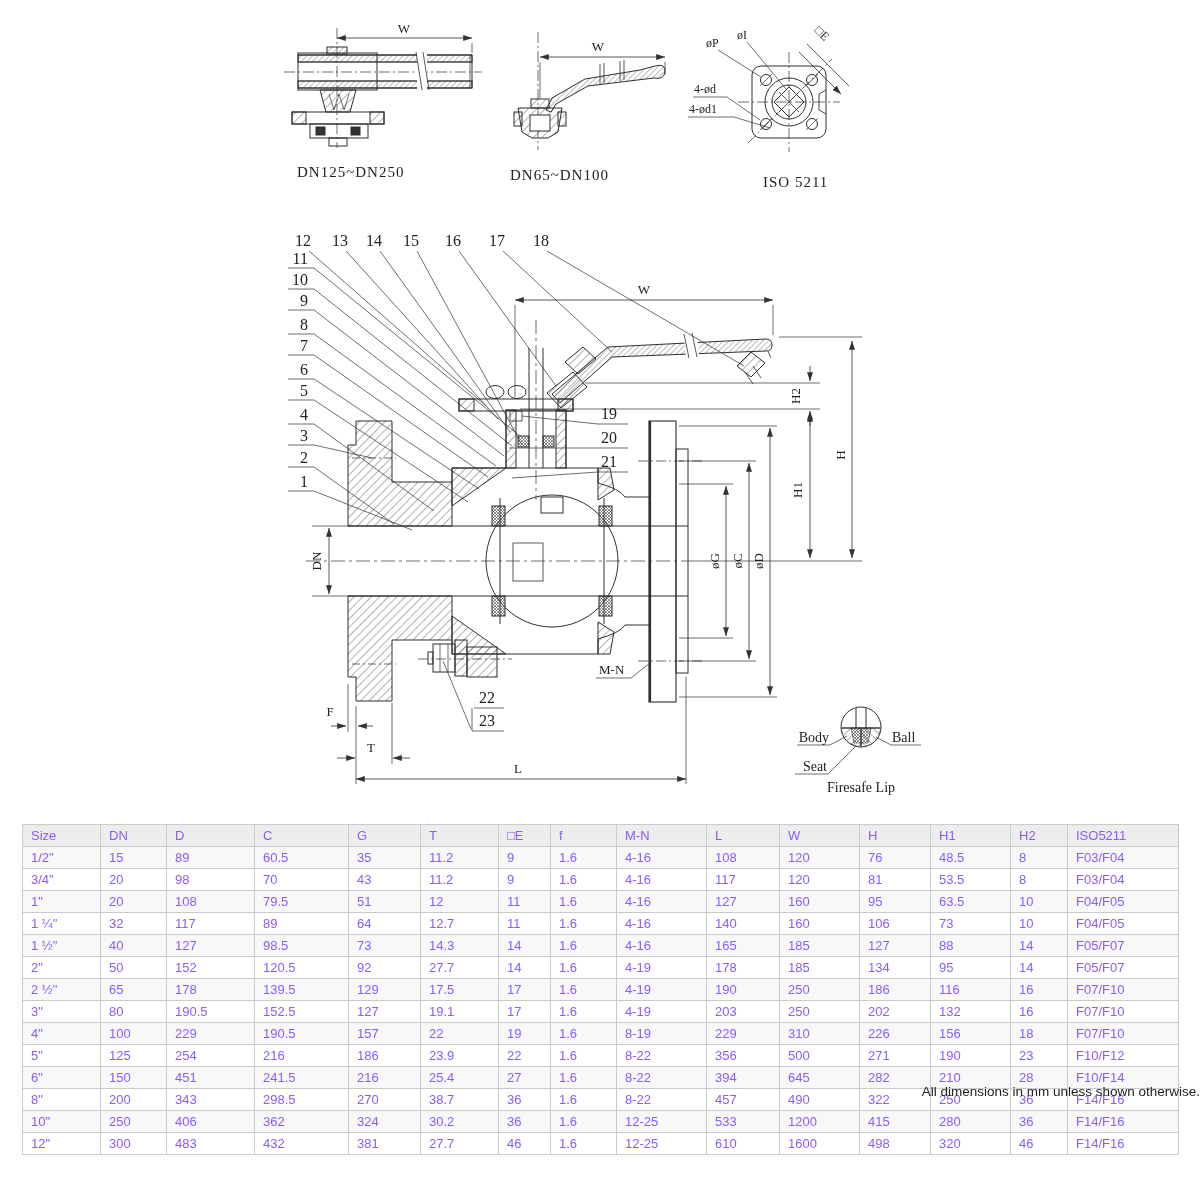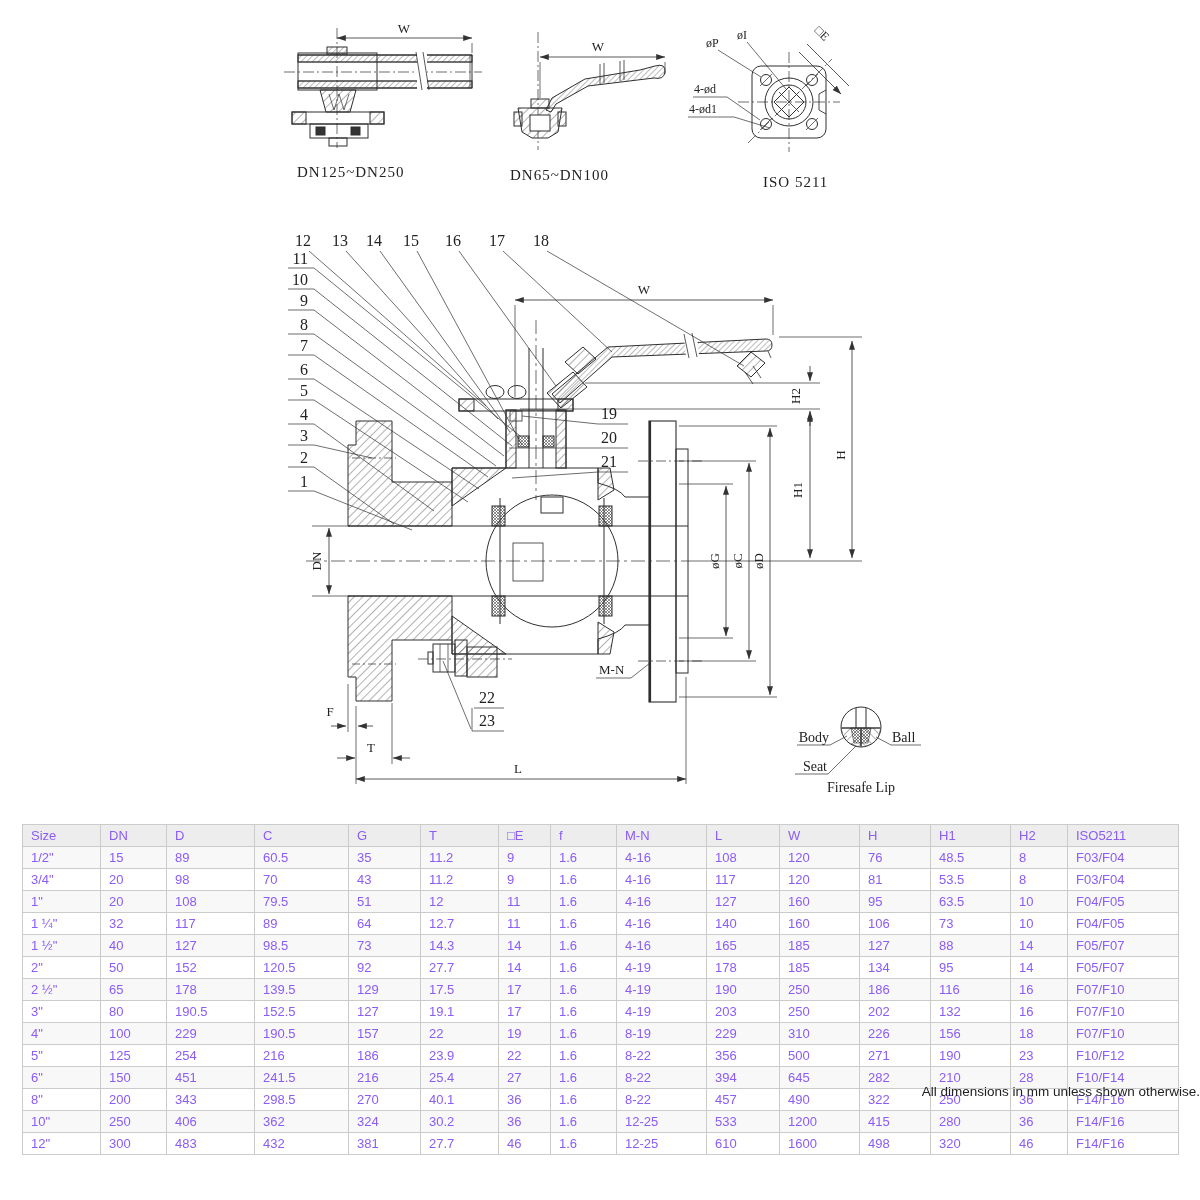--- a/index.html
+++ b/index.html
@@ -592,21 +592,21 @@
             <td>210</td>
             <td>28</td>
             <td>F10/F14</td>
           </tr>
           <tr>
             <td>8"</td>
             <td>200</td>
             <td>343</td>
             <td>298.5</td>
             <td>270</td>
-            <td>40.1</td>
+            <td>38.7</td>
             <td>36</td>
             <td>1.6</td>
             <td>8-22</td>
             <td>457</td>
             <td>490</td>
             <td>322</td>
             <td>250</td>
             <td>36</td>
             <td>F14/F16</td>
           </tr>

